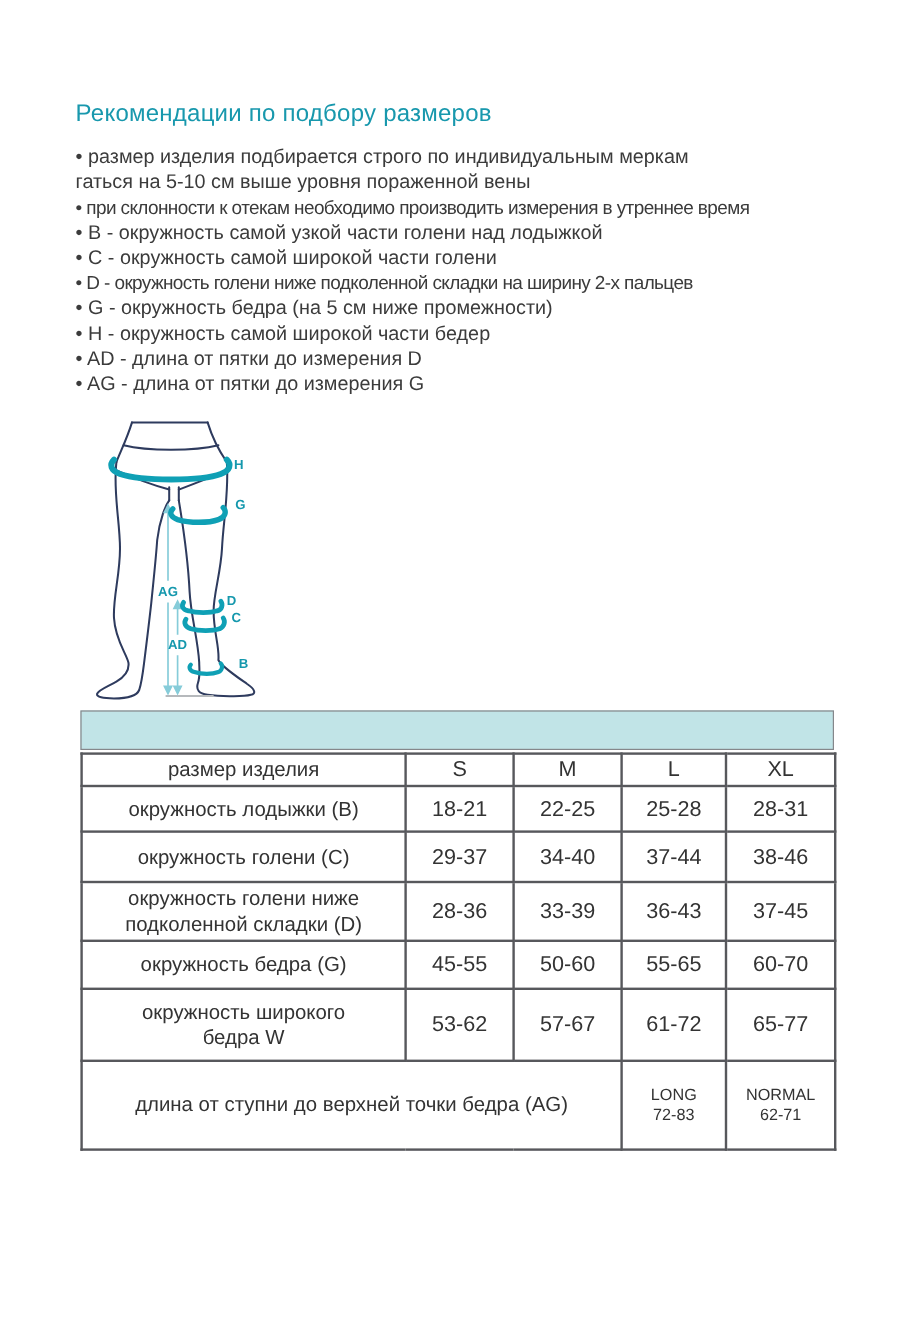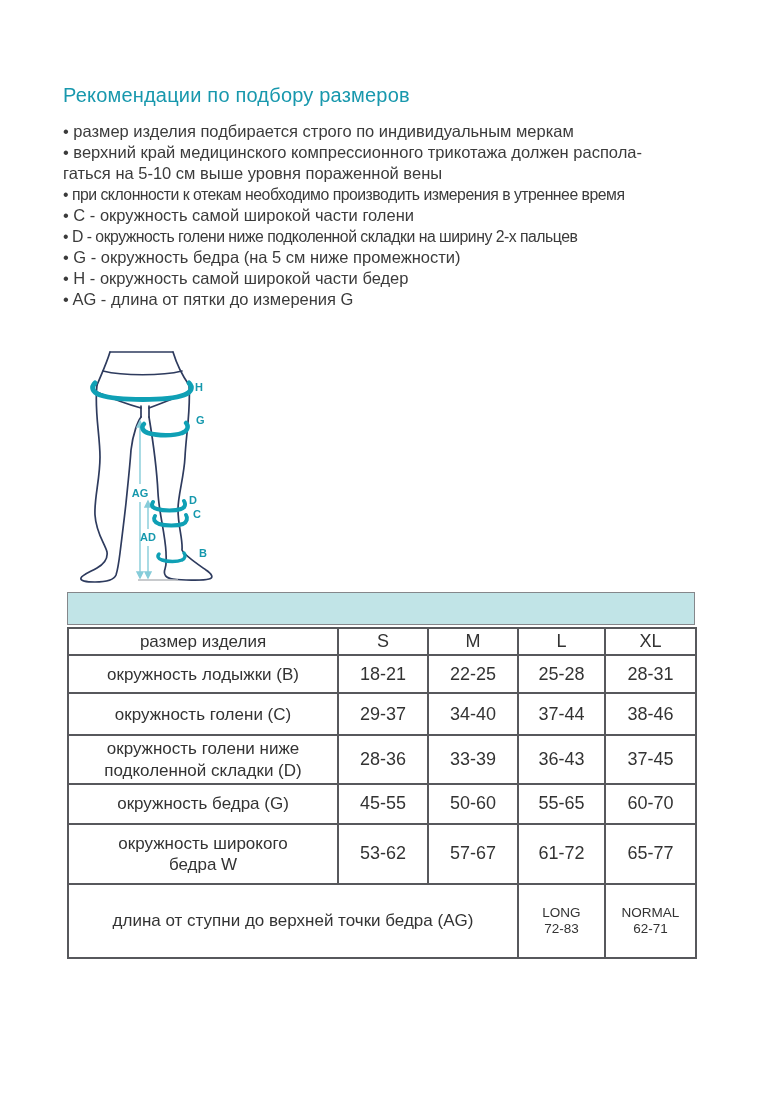--- a/index.html
+++ b/index.html
@@ -43,27 +43,28 @@
 </style>
 </head>
 <body>
 
 <div class="page">
 
   <div class="title">Рекомендации по подбору размеров</div>
 
   <div class="notes">
     <div class="note-line">• размер изделия подбирается строго по индивидуальным меркам</div>
-    <div class="note-line">• верхний край медицинского компрессионного трикотажа должен распола-</div>
     <div class="note-line">гаться на 5-10 см выше уровня пораженной вены</div>
     <div class="note-line cond">• при склонности к отекам необходимо производить измерения в утреннее время</div>
+    <div class="note-line">• B - окружность самой узкой части голени над лодыжкой</div>
     <div class="note-line">• C - окружность самой широкой части голени</div>
     <div class="note-line cond">• D - окружность голени ниже подколенной складки на ширину 2-х пальцев</div>
     <div class="note-line">• G - окружность бедра (на 5 см ниже промежности)</div>
     <div class="note-line">• H - окружность самой широкой части бедер</div>
+    <div class="note-line">• AD - длина от пятки до измерения D</div>
     <div class="note-line">• AG - длина от пятки до измерения G</div>
   </div>
 
   <svg class="diagram" width="152" height="246" viewBox="0 0 152 246">
     <g stroke="#2e3b5e" stroke-width="1.7" fill="none" stroke-linecap="round" stroke-linejoin="round">
 
       <path d="M 32,5 L 95,5"></path>
       <path d="M 32,5 C 28,18 23,28 19,38"></path>
       <path d="M 95,5 C 99,18 104,28 111,38"></path>
       <path d="M 25,24 C 45,29 84,29 104,24"></path>

